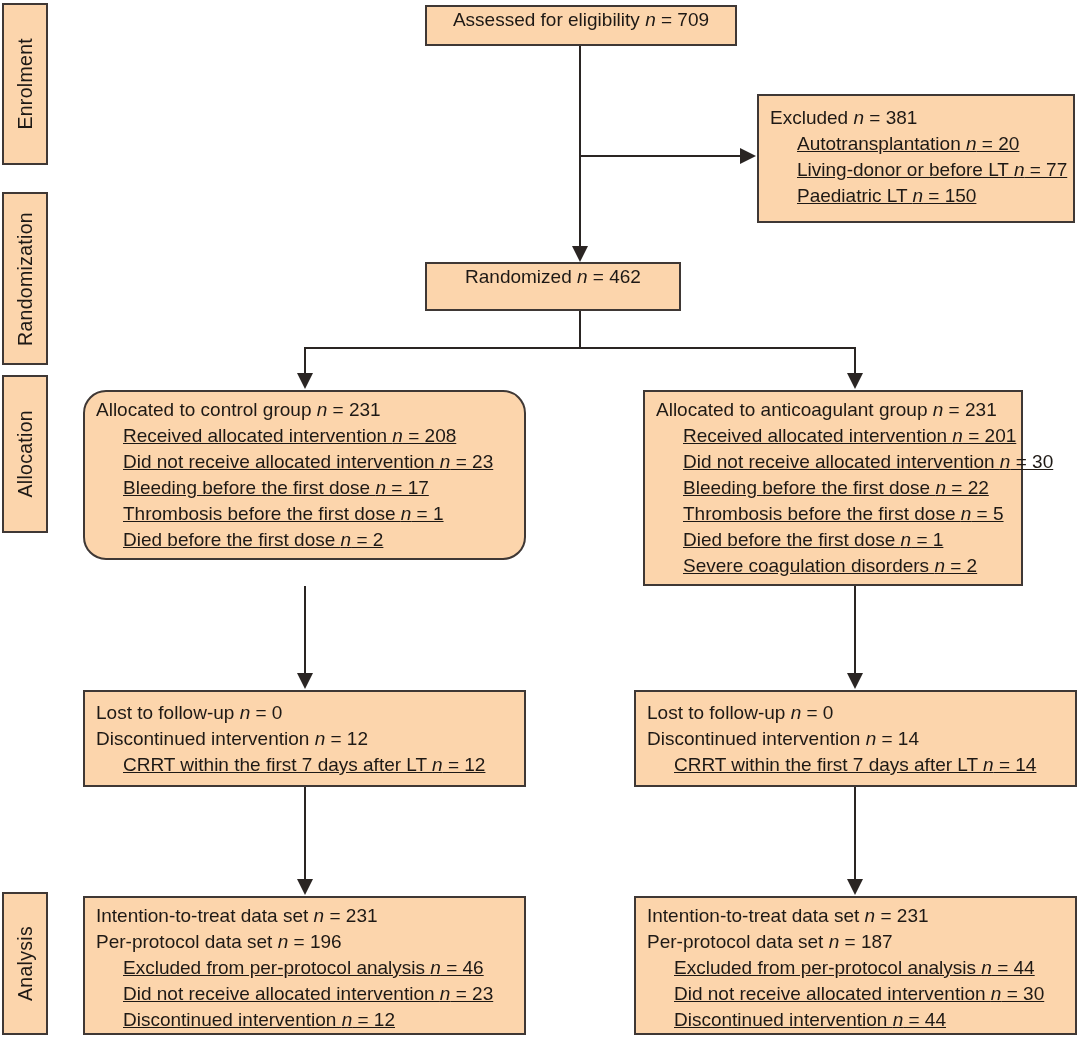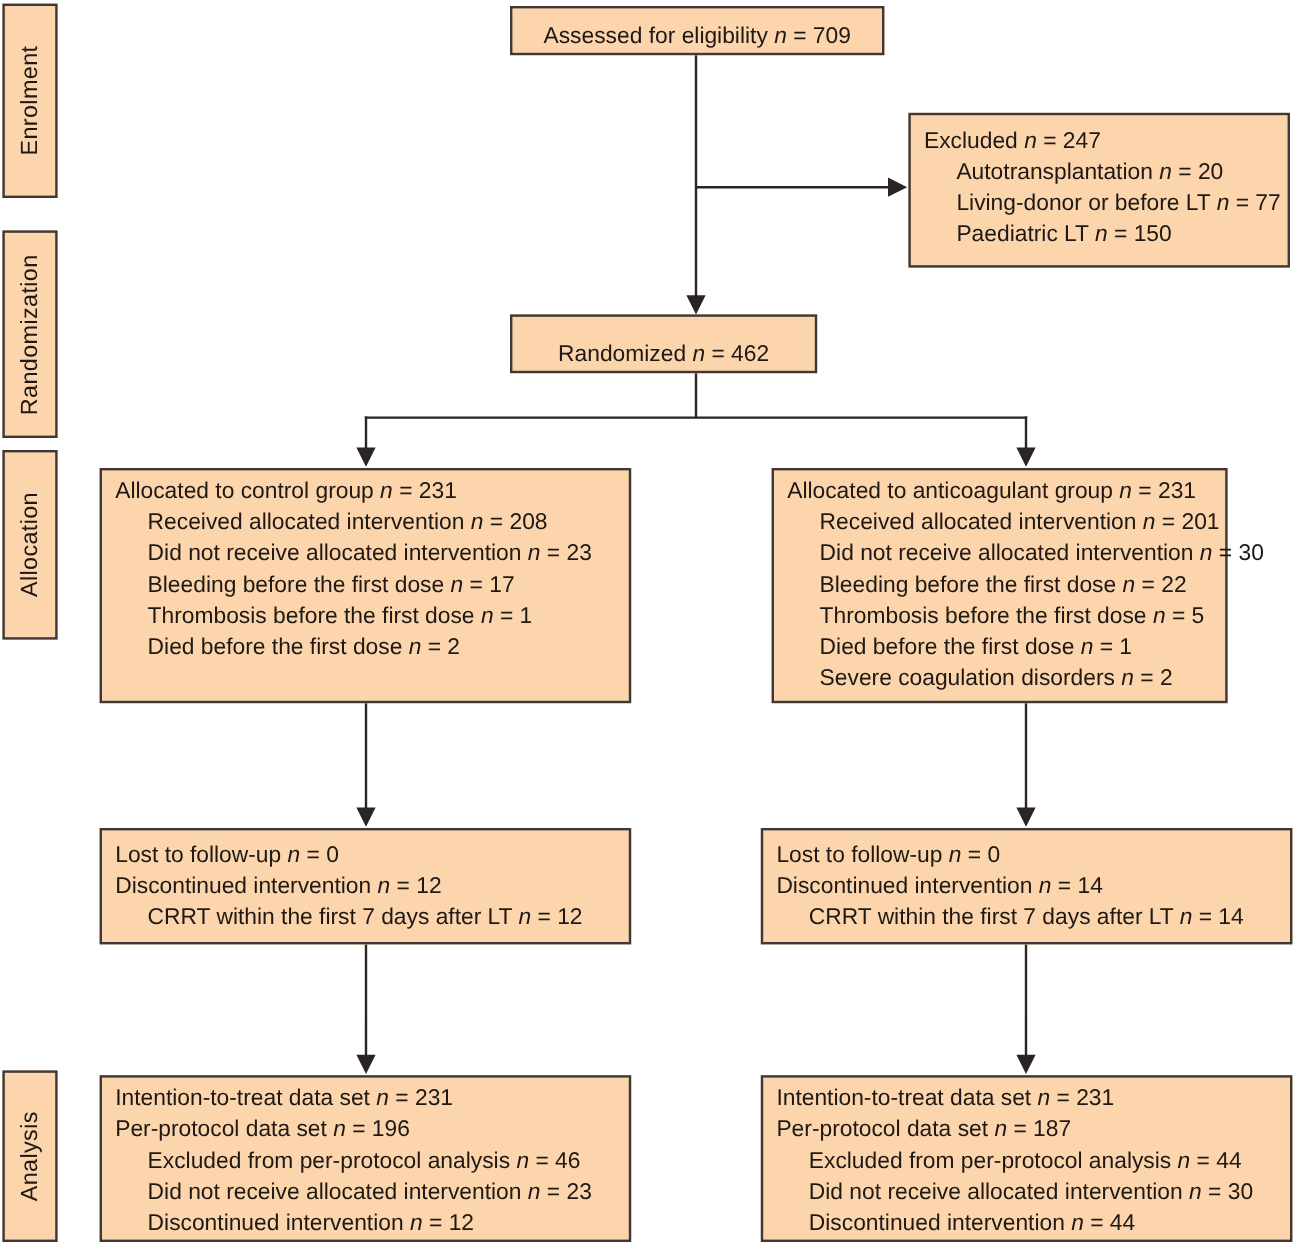--- a/index.html
+++ b/index.html
@@ -14,25 +14,25 @@
   .box{
     position:absolute;
     background:#fcd5ac;
     border:2px solid #3f3835;
     box-sizing:border-box;
     font-size:19px;
     line-height:26px;
     padding:5px 11px;
   }
   .box.center{
-    display:flex;align-items:flex-end;justify-content:center;
+    display:flex;align-items:flex-start;justify-content:center;
     padding:0;
   }
   .line{white-space:nowrap;}
-  .line.ind1{padding-left:27px;}
+  .line.ind1{padding-left:27px;text-decoration:underline;}
   .line i{font-style:italic;}
   .stage-label{
     position:absolute;
     left:2px;width:46px;
     background:#fcd5ac;
     border:2px solid #3f3835;
     box-sizing:border-box;
     display:flex;align-items:center;justify-content:center;
   }
   .stage-label span{
@@ -101,31 +101,31 @@
   </div>
   <div class="stage-label" style="top:892px;height:143px;">
     <span>Analysis</span>
   </div>
 
   <div class="box center" style="left:425px;top:5px;width:312px;height:41px;">
       <div class="line"><span>Assessed for eligibility </span><i>n</i><span> = 709</span></div>
     </div>
 
   <div class="box" style="left:757px;top:94px;width:318px;height:129px;padding-top:9px;">
-      <div class="line"><span>Excluded </span><i>n</i><span> = 247</span></div>
+      <div class="line"><span>Excluded </span><i>n</i><span> = 381</span></div>
       <div class="line ind1"><span>Autotransplantation </span><i>n</i><span> = 20</span></div>
       <div class="line ind1"><span>Living-donor or before LT </span><i>n</i><span> = 77</span></div>
       <div class="line ind1"><span>Paediatric LT </span><i>n</i><span> = 150</span></div>
     </div>
 
   <div class="box center" style="left:425px;top:262px;width:256px;height:49px;">
       <div class="line"><span>Randomized </span><i>n</i><span> = 462</span></div>
     </div>
 
-  <div class="box" style="left:83px;top:390px;width:443px;height:196px;">
+  <div class="box" style="left:83px;top:390px;width:443px;height:170px;border-radius:23px;">
       <div class="line"><span>Allocated to control group </span><i>n</i><span> = 231</span></div>
       <div class="line ind1"><span>Received allocated intervention </span><i>n</i><span> = 208</span></div>
       <div class="line ind1"><span>Did not receive allocated intervention </span><i>n</i><span> = 23</span></div>
       <div class="line ind1"><span>Bleeding before the first dose </span><i>n</i><span> = 17</span></div>
       <div class="line ind1"><span>Thrombosis before the first dose </span><i>n</i><span> = 1</span></div>
       <div class="line ind1"><span>Died before the first dose </span><i>n</i><span> = 2</span></div>
     </div>
 
   <div class="box" style="left:643px;top:390px;width:380px;height:196px;">
       <div class="line"><span>Allocated to anticoagulant group </span><i>n</i><span> = 231</span></div>

